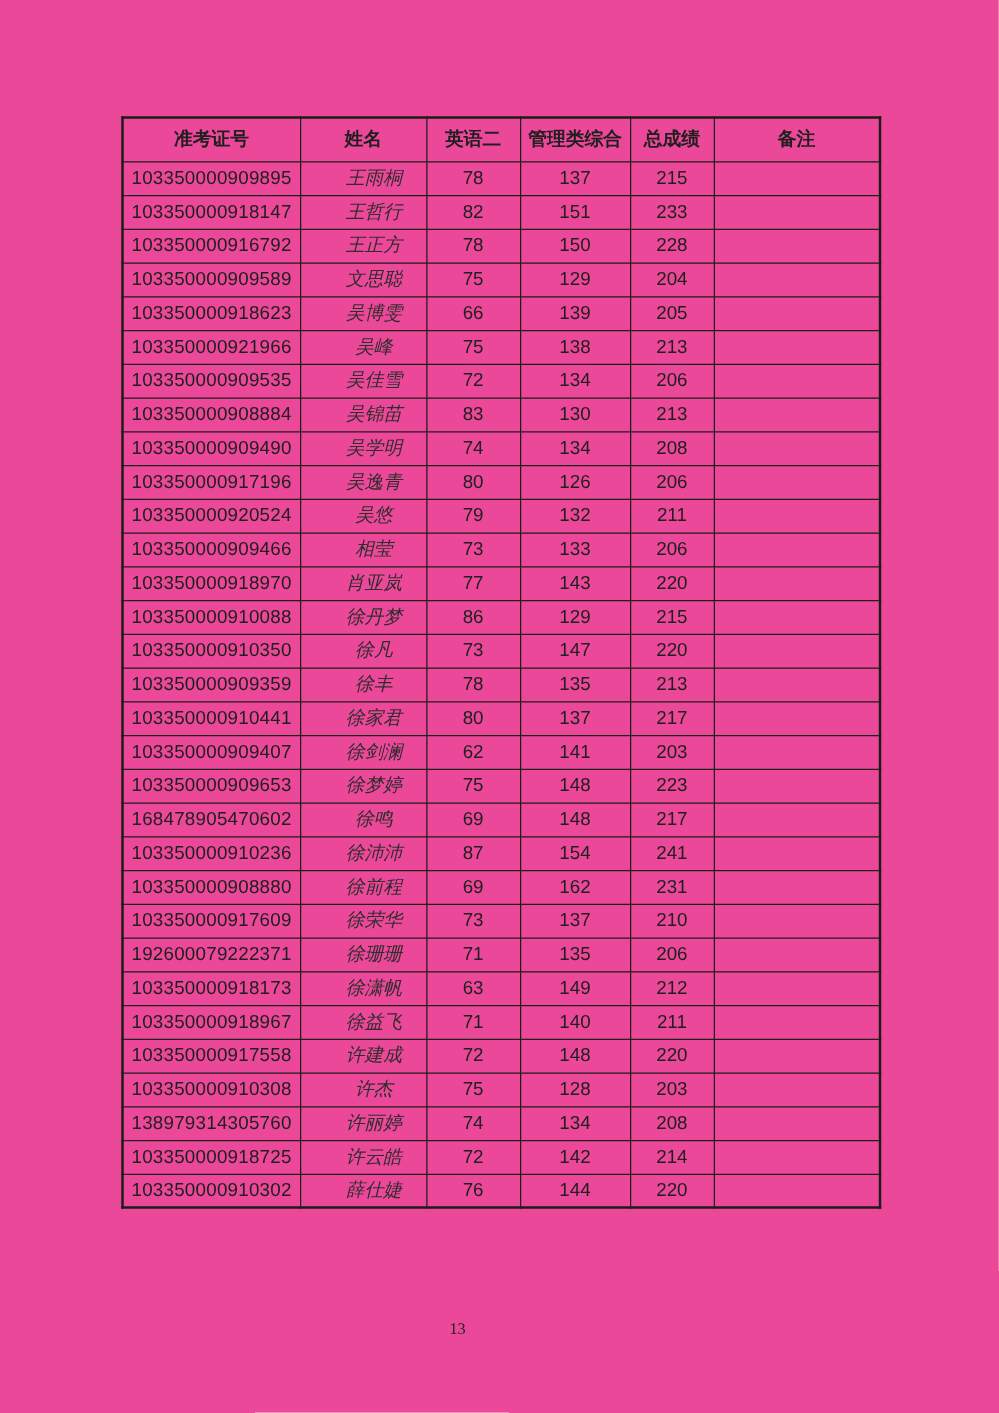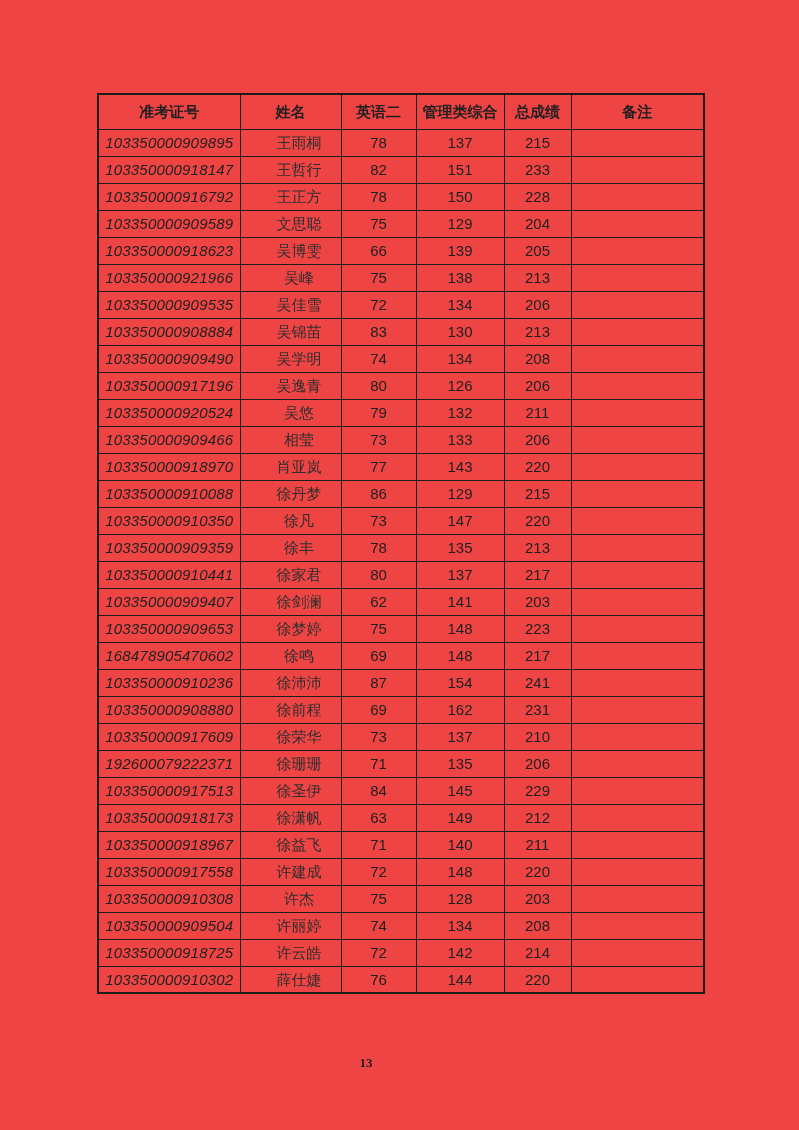--- a/index.html
+++ b/index.html
@@ -8,21 +8,21 @@
     width: 799px;
     height: 1130px;
     position: relative;
     font-family: "Liberation Sans", "DejaVu Sans", sans-serif;
     color: #1f1f1f;
     overflow: hidden;
   }
   .page {
     position: absolute;
     inset: 0;
-    background: #ef4444;
+    background: #ec4899;
   }
   table.score-table {
     position: absolute;
     left: 97px;
     top: 93px;
     width: 606px;
     border-collapse: collapse;
     table-layout: fixed;
     border: 2px solid #1c1c1c;
   }
@@ -43,32 +43,32 @@
   }
   table.score-table td {
     height: 27px;
     font-weight: normal;
   }
   td.col-1 {
     text-align: left;
     padding-left: 17px;
     font-size: 14px;
     color: #2e2e2e;
-  }
-  td.col-0 { font-size: 15px; letter-spacing: 0.2px; font-style: italic; }
+    font-style: italic;
+  }
+  td.col-0 { font-size: 15px; letter-spacing: 0.2px; }
   .page-number {
     position: absolute;
     top: 1055px;
     left: 0;
     width: 732px;
     text-align: center;
     font-size: 13px;
     color: #1f1f1f;
     font-family: "Liberation Serif", "DejaVu Serif", serif;
-    font-weight: bold;
   }
 </style>
 </head>
 <body>
 
 <div class="page">
 
   <table class="score-table">
     <colgroup>
       <col style="width:142px">
@@ -275,28 +275,20 @@
         </tr>
         <tr>
           <td class="col-0">192600079222371</td>
           <td class="col-1">徐珊珊</td>
           <td class="col-2">71</td>
           <td class="col-3">135</td>
           <td class="col-4">206</td>
           <td class="col-5"></td>
         </tr>
         <tr>
-          <td class="col-0">103350000917513</td>
-          <td class="col-1">徐圣伊</td>
-          <td class="col-2">84</td>
-          <td class="col-3">145</td>
-          <td class="col-4">229</td>
-          <td class="col-5"></td>
-        </tr>
-        <tr>
           <td class="col-0">103350000918173</td>
           <td class="col-1">徐潇帆</td>
           <td class="col-2">63</td>
           <td class="col-3">149</td>
           <td class="col-4">212</td>
           <td class="col-5"></td>
         </tr>
         <tr>
           <td class="col-0">103350000918967</td>
           <td class="col-1">徐益飞</td>
@@ -315,21 +307,21 @@
         </tr>
         <tr>
           <td class="col-0">103350000910308</td>
           <td class="col-1">许杰</td>
           <td class="col-2">75</td>
           <td class="col-3">128</td>
           <td class="col-4">203</td>
           <td class="col-5"></td>
         </tr>
         <tr>
-          <td class="col-0">103350000909504</td>
+          <td class="col-0">138979314305760</td>
           <td class="col-1">许丽婷</td>
           <td class="col-2">74</td>
           <td class="col-3">134</td>
           <td class="col-4">208</td>
           <td class="col-5"></td>
         </tr>
         <tr>
           <td class="col-0">103350000918725</td>
           <td class="col-1">许云皓</td>
           <td class="col-2">72</td>

